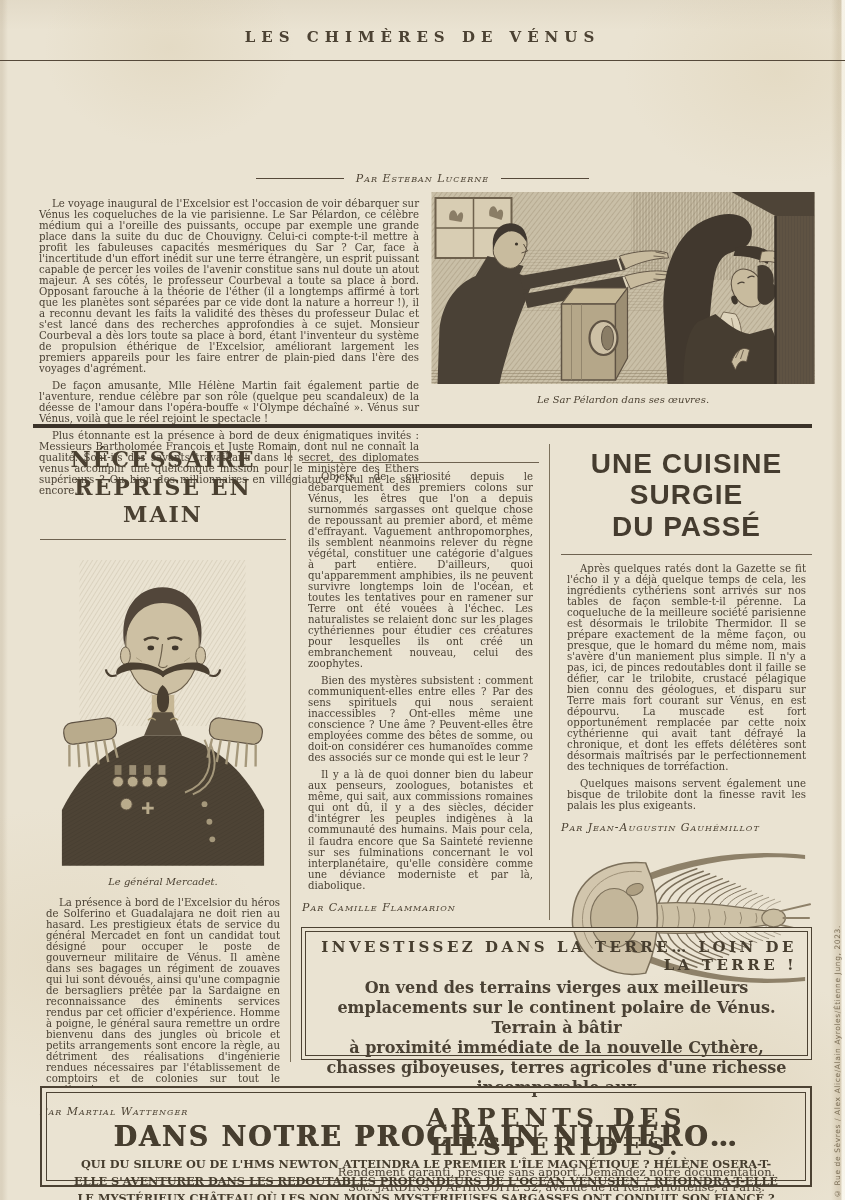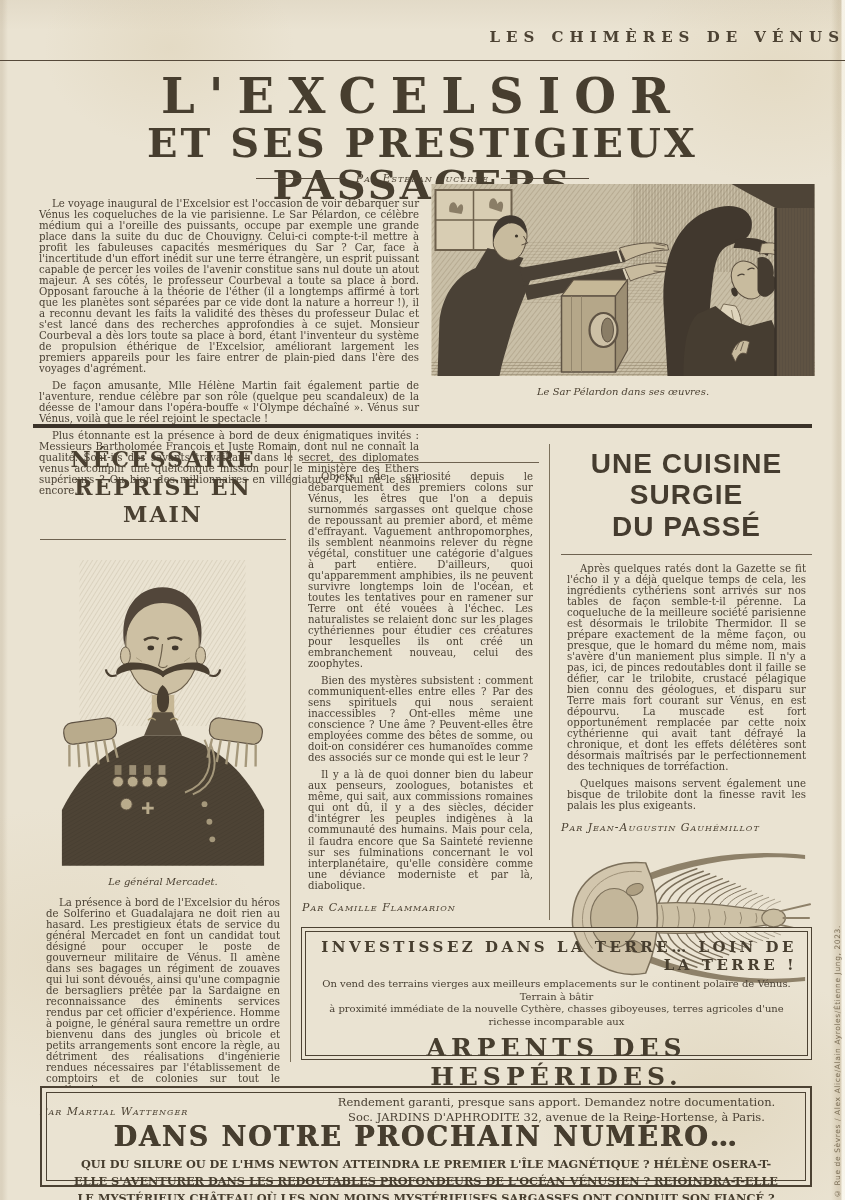--- a/index.html
+++ b/index.html
@@ -13,34 +13,34 @@
       radial-gradient(300px 220px at 8% 80%, rgba(200,180,135,.16), transparent 70%),
       radial-gradient(260px 200px at 85% 92%, rgba(196,176,130,.22), transparent 70%),
       radial-gradient(180px 140px at 20% 4%, rgba(198,178,134,.18), transparent 70%),
       linear-gradient(to right, rgba(150,130,100,.18) 0 2px, transparent 8px),
       linear-gradient(to left, rgba(252,250,242,.85) 0 3px, rgba(170,152,118,.25) 4px 7px, transparent 14px),
       linear-gradient(to bottom, rgba(160,140,108,.10), transparent 30px),
       var(--paper);
   }
   .abs{position:absolute;}
   
-  .masthead{left:0;top:28px;width:845px;text-align:right;font-size:15px;font-weight:700;
+  .masthead{left:0;top:28px;width:845px;text-align:center;font-size:15px;font-weight:700;
     letter-spacing:6px;color:#4c4233;}
   .rule-full{left:0;top:60px;width:845px;height:1px;background:var(--rule);}
   
   .lead-title{left:0;top:72px;width:845px;text-align:center;font-weight:700;color:#473e2f;line-height:1.04;}
   .lead-title .l1{font-size:48px;letter-spacing:14px;}
   .lead-title .l2{font-size:40px;letter-spacing:3px;}
   .lead-byline{left:0;top:172px;width:845px;display:flex;align-items:center;justify-content:center;gap:12px;}
   .lead-byline .dash{width:88px;height:1px;background:var(--rule);}
   .byline-text{font-variant:small-caps;font-style:italic;font-size:11px;letter-spacing:1px;color:#4c4233;}
   
   .bodytext p{margin:6px;text-indent:13px;text-align:justify;font-size:10.2px;line-height:1.08;color:#4a4134;}
   .lead-text{left:33px;top:192px;width:392px;}
-  .lead-figure{left:431px;top:184px;width:384px;}
+  .lead-figure{left:431px;top:192px;width:384px;}
   .figcap{text-align:center;font-style:italic;font-size:10px;color:#4c4233;margin-top:6px;}
   .bar-thick{left:33px;top:424px;width:779px;height:4px;background:#3b3329;}
   
   .vrule{width:1px;background:#7c715c;}
   .v1{left:290px;top:444px;height:618px;}
   .v2{left:549px;top:444px;height:476px;}
   .col{display:block;}
   .col1{left:40px;top:446px;width:246px;}
   .col2{left:302px;top:448px;width:237px;}
   .col3{left:561px;top:448px;width:251px;}
@@ -51,21 +51,21 @@
   .sans-title.med{font-size:28px;letter-spacing:1px;}
   .trule{height:1px;background:#6e6250;margin:10px 0 8px 0;}
   .col-byline{margin-top:10px;padding-right:4px;}
   .portrait-wrap{text-align:center;margin-top:4px;}
   .trilo-wrap{text-align:center;margin-top:14px;}
   
   .ad-box{left:301px;top:927px;width:511px;height:133px;border:1.5px solid #4c4233;
     box-shadow:inset 0 0 0 3px var(--paper), inset 0 0 0 4px #4c4233;
     text-align:center;box-sizing:border-box;padding:10px 14px 0 14px;}
   .ad-head{font-weight:700;font-size:15px;letter-spacing:3.5px;color:#473e2f;text-align:right;}
-  .ad-small{font-size:10px;line-height:1.25;color:#4a4134;margin-top:4px;}
+  .ad-small{font-size:16px;line-height:1.25;color:#4a4134;margin-top:4px;font-weight:bold;}
   .ad-product{font-weight:700;font-size:25px;letter-spacing:5px;color:#473e2f;margin-top:5px;}
   .ad-foot{font-size:11.5px;line-height:1.3;color:#4a4134;margin-top:4px;}
   
   .next-box{left:40px;top:1086px;width:772px;height:101px;border:2px solid #4c4233;
     box-shadow:inset 0 0 0 4px var(--paper), inset 0 0 0 5px #4c4233;
     box-sizing:border-box;text-align:center;padding:8px 30px 0 30px;}
   .next-title{font-weight:700;font-size:27px;letter-spacing:2px;color:#473e2f;
     text-shadow:0.6px 0 0 #473e2f;margin-top:25px;}
   .next-body{font-weight:700;font-size:11.3px;line-height:1.5;color:#473e2f;margin-top:4px;letter-spacing:0px;}
   
@@ -74,24 +74,20 @@
   svg{display:inline-block;}
 </style>
 </head>
 <body>
 
 <div class="page">
 
   <div class="abs masthead">LES CHIMÈRES DE VÉNUS</div>
   <div class="abs rule-full"></div>
 
-  <div class="abs lead-title">
-    <div class="l1">L'EXCELSIOR</div>
-    <div class="l2">ET SES PRESTIGIEUX PASSAGERS</div>
-  </div>
 
   <div class="abs lead-byline">
     <span class="dash"></span>
     <span class="byline-text">Par Esteban Lucerne</span>
     <span class="dash"></span>
   </div>
 
   <div class="abs lead-text bodytext">
     <p>Le voyage inaugural de l'Excelsior est l'occasion de voir débarquer sur Vénus les coqueluches de la vie parisienne. Le Sar Pélardon, ce célèbre médium qui a l'oreille des puissants, occupe par exemple une grande place dans la suite du duc de Chouvigny. Celui-ci compte-t-il mettre à profit les fabuleuses capacités mesmériques du Sar ? Car, face à l'incertitude d'un effort inédit sur une terre étrangère, un esprit puissant capable de percer les voiles de l'avenir constitue sans nul doute un atout majeur. À ses côtés, le professeur Courbeval a toute sa place à bord. Opposant farouche à la théorie de l'éther (il a longtemps affirmé à tort que les planètes sont séparées par ce vide dont la nature a horreur !), il a reconnu devant les faits la validité des thèses du professeur Dulac et s'est lancé dans des recherches approfondies à ce sujet. Monsieur Courbeval a dès lors toute sa place à bord, étant l'inventeur du système de propulsion éthérique de l'Excelsior, améliorant largement les premiers appareils pour les faire entrer de plain-pied dans l'ère des voyages d'agrément.</p>
     <p>De façon amusante, Mlle Hélène Martin fait également partie de l'aventure, rendue célèbre par son rôle (quelque peu scandaleux) de la déesse de l'amour dans l'opéra-bouffe « l'Olympe déchaîné ». Vénus sur Vénus, voilà que le réel rejoint le spectacle !</p>

